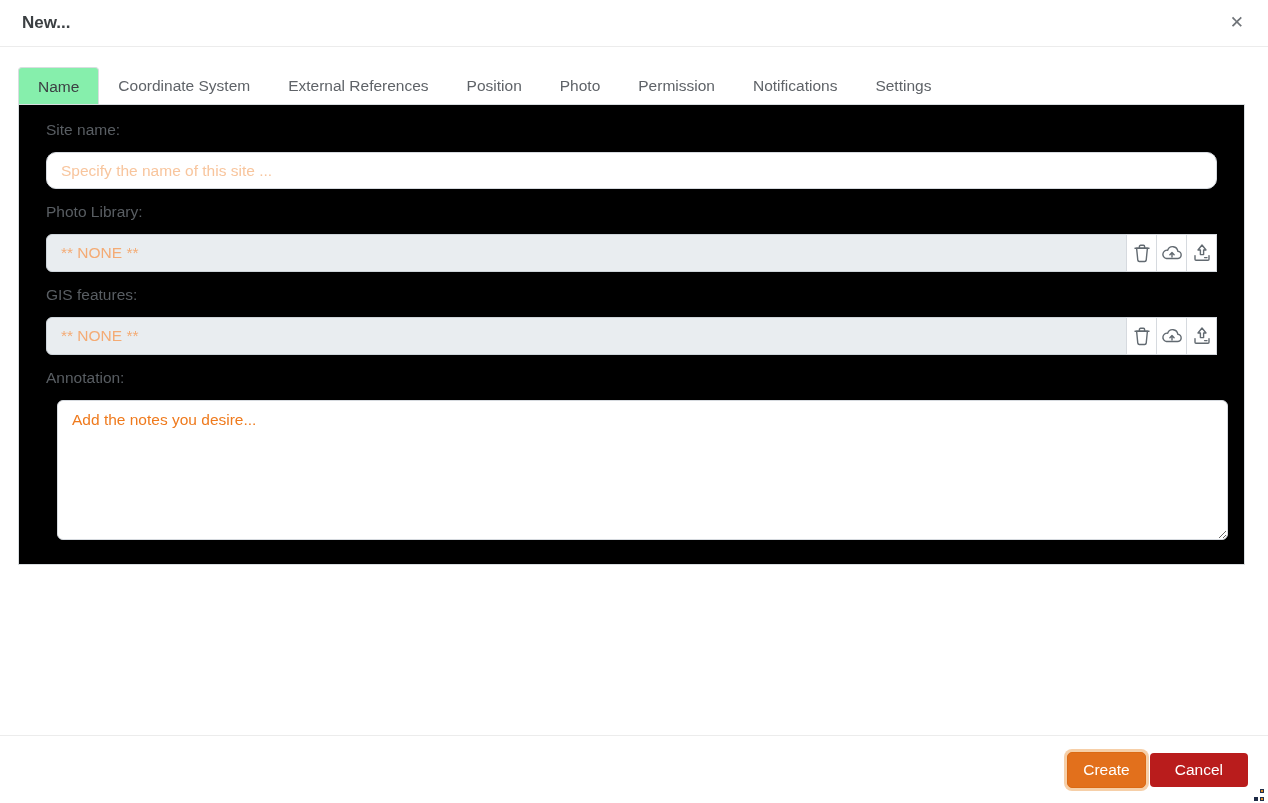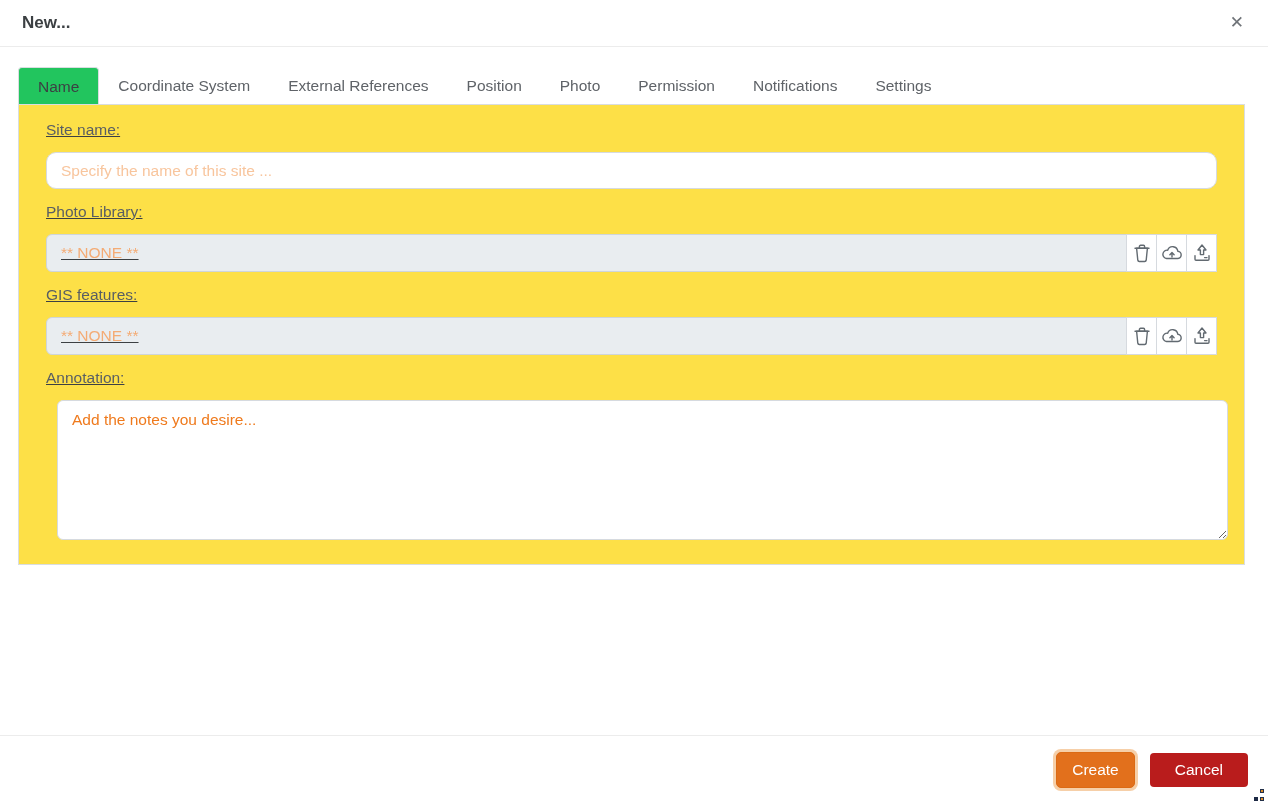--- a/index.html
+++ b/index.html
@@ -43,38 +43,37 @@
   .tab {
     height: 37px;
     line-height: 37px;
     padding: 0 19px;
     font-size: 15.5px;
     color: #5f6368;
     cursor: pointer;
     white-space: nowrap;
   }
   .tab.active {
-    background: #22c55e;
+    background: #86efac;
     border: 1px solid #d9dde0;
     border-bottom: none;
     border-radius: 4px 4px 0 0;
     margin-bottom: -1px;
     color: #3c4043;
     text-align: center;
   }
 
   
   .panel {
     margin: 0 23px 0 18px;
     border: 1px solid #d9dde0;
-    background: #fde047;
+    background: #000000;
     padding: 10px 27px 20px 27px;
     position: relative;
     z-index: 1;
-    text-decoration: underline;
   }
   .field-label {
     font-size: 15.5px;
     color: #595e63;
     margin: 14px 0 13px 0;
   }
   .field-label:first-child { margin-top: 6px; }
 
   .text-input {
     width: 100%;
@@ -137,21 +136,21 @@
     position: absolute;
     left: 0; bottom: 0;
     width: 100%;
     height: 68px;
     border-top: 1px solid #ececec;
     background: #fff;
     display: flex;
     align-items: center;
     justify-content: flex-end;
     padding-right: 20px;
-    gap: 15px;
+    gap: 4px;
   }
   .btn {
     font-family: "Liberation Sans", sans-serif;
     font-size: 15.5px;
     color: #ffffff;
     cursor: pointer;
   }
   .btn-create {
     height: 36px;
     padding: 0 15px;

